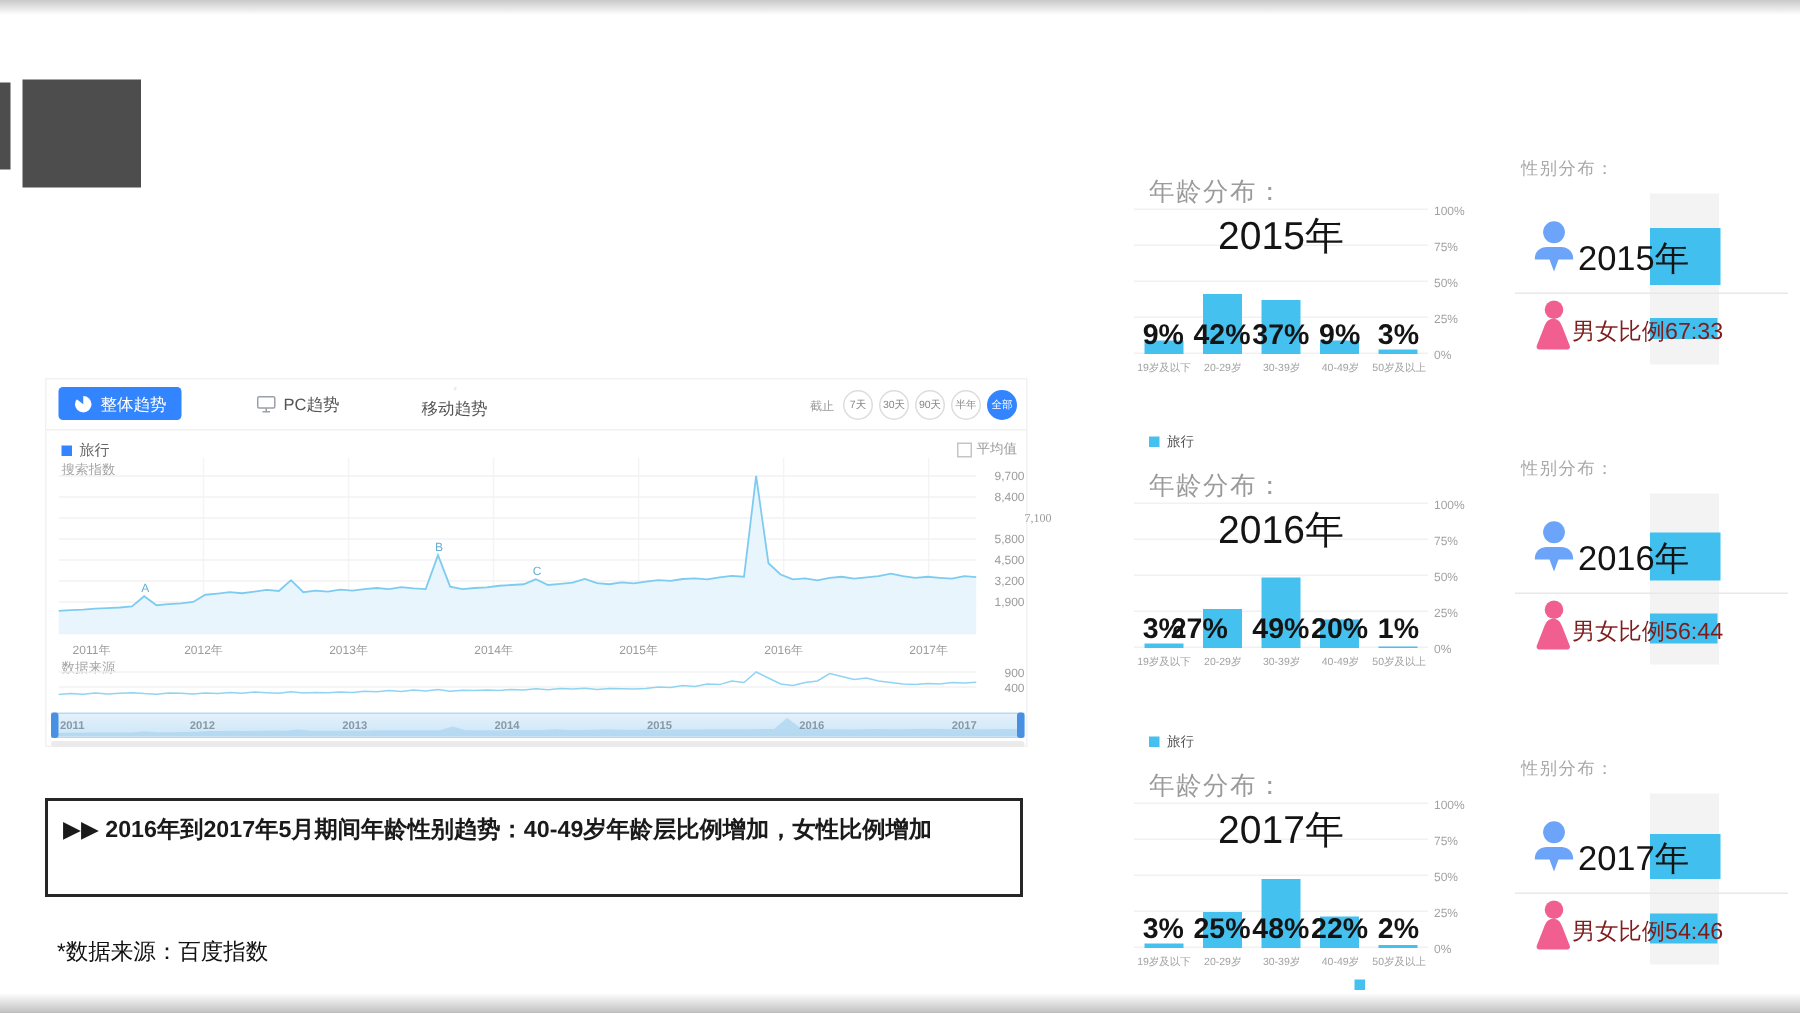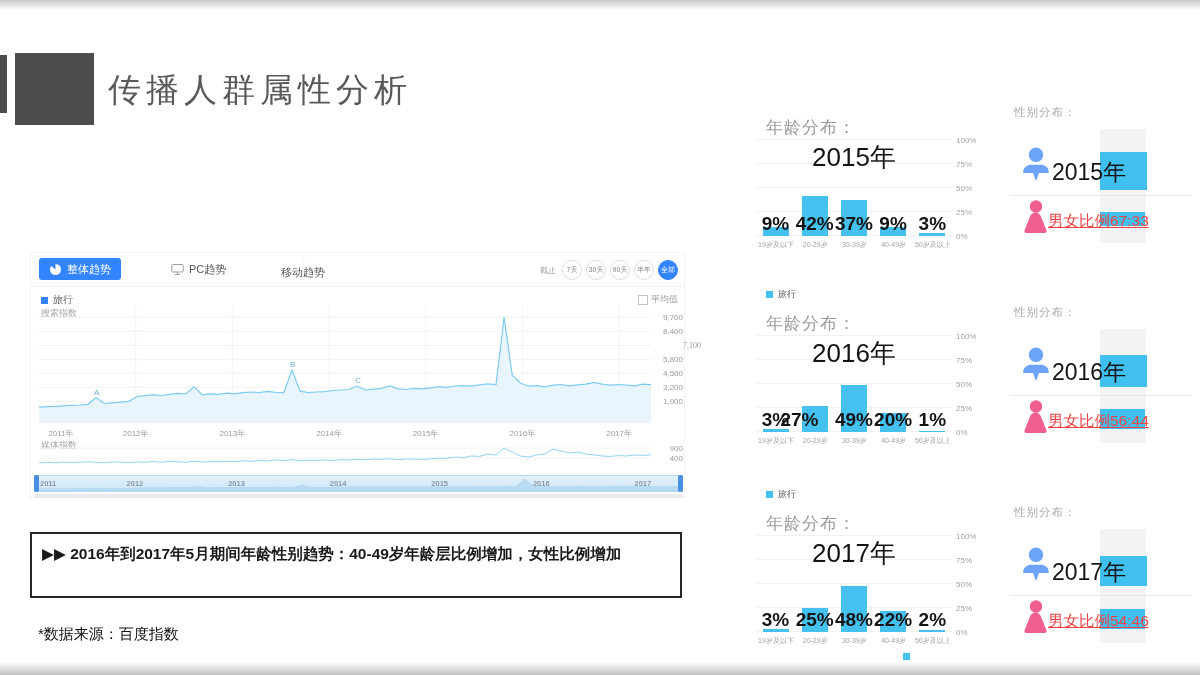--- a/index.html
+++ b/index.html
@@ -61,34 +61,33 @@
            font-weight:600;color:#141414;}
   .cat-label{position:absolute;top:100px;width:40px;text-align:center;font-size:7px;color:#a2a2a2;white-space:nowrap;}
   .pct-label{position:absolute;left:204px;width:30px;font-size:8px;color:#a2a2a2;}
   .partial-legend{position:absolute;left:903px;top:653px;width:7px;height:7px;background:#45c1f0;}
   
   .gender-panel{position:absolute;left:1008px;width:190px;height:148px;}
   .g-header{position:absolute;left:6px;top:2px;font-size:11.5px;color:#a8a8a8;letter-spacing:1px;}
   .g-col{position:absolute;left:92px;top:26px;width:46px;height:114px;background:#f3f3f3;}
   .g-bar{position:absolute;left:92px;width:47px;background:#41c0ef;}
   .g-year{position:absolute;left:44px;font-size:23px;color:#141414;z-index:3;}
-  .g-ratio{position:absolute;left:40px;font-size:15.5px;color:#ef4444;z-index:3;text-decoration:underline;}
+  .g-ratio{position:absolute;left:40px;font-size:15.5px;color:#7f1d1d;z-index:3;}
   .g-divider{position:absolute;left:2px;width:182px;height:1px;background:#e8e8e8;top:92px;}
   .g-icon{position:absolute;left:12px;z-index:2;}
 </style>
 </head>
 <body>
 
 <div class="slide">
   <div class="edge-top"></div>
   <div class="edge-bottom"></div>
 
   <div class="title-bar"></div>
   <div class="title-sq"></div>
-  <div class="page-title">传播人群属性分析</div>
 
 
   <div class="bpanel">
     <div class="tabs-row" id="tabsRow">
         <div class="tab active" style="left: 8px;">
           <svg width="13" height="13" viewBox="0 0 13 13">
             <circle cx="6.5" cy="6.5" r="5.5" fill="#ffffff"></circle>
             <path d="M6.5,6.5 L6.5,0 A6.5,6.5 0 0 0 1.5,2.6 Z" fill="#3385ff"></path>
           </svg>
           <span>整体趋势</span>
@@ -157,21 +156,21 @@
       </div>
     <div id="mainXLabels">
         <div class="xlab" style="left: 8px; text-align: center; top: 175px;">2011年</div>
         <div class="xlab" style="left: 82.6825px; top: 175px;">2012年</div>
         <div class="xlab" style="left: 179.365px; top: 175px;">2013年</div>
         <div class="xlab" style="left: 276.047px; top: 175px;">2014年</div>
         <div class="xlab" style="left: 372.73px; top: 175px;">2015年</div>
         <div class="xlab" style="left: 469.412px; top: 175px;">2016年</div>
         <div class="xlab" style="left: 566.095px; top: 175px;">2017年</div>
       </div>
-    <div class="chart-label" style="top:186px">媒体指数</div>
+    <div class="chart-label" style="top:186px">数据来源</div>
     <svg id="mediaChart" width="612" height="26" style="position:absolute;left:8px;top:190px">
         <line x1="0" y1="5" x2="612" y2="5" stroke="#f2f2f2" stroke-width="1"></line>
         <line x1="0" y1="15" x2="612" y2="15" stroke="#f2f2f2" stroke-width="1"></line>
         <path d="M0.0,20.0 L8.2,19.4 L16.3,19.8 L24.5,19.0 L32.6,19.6 L40.8,19.2 L49.0,18.8 L57.1,19.4 L65.3,19.8 L73.4,19.0 L81.6,19.2 L89.8,19.6 L97.9,19.0 L106.1,19.4 L114.2,18.6 L122.4,19.2 L130.6,18.4 L138.7,18.8 L146.9,19.2 L155.0,18.2 L163.2,19.0 L171.4,18.6 L179.5,18.8 L187.7,18.4 L195.8,18.6 L204.0,17.8 L212.2,18.2 L220.3,17.4 L228.5,18.0 L236.6,17.0 L244.8,17.6 L253.0,16.6 L261.1,17.8 L269.3,17.2 L277.4,17.4 L285.6,17.0 L293.8,17.4 L301.9,16.6 L310.1,17.0 L318.2,16.2 L326.4,16.8 L334.6,16.0 L342.7,16.4 L350.9,15.8 L359.0,16.6 L367.2,16.0 L375.4,16.2 L383.5,16.4 L391.7,16.0 L399.8,15.0 L408.0,15.4 L416.2,14.0 L424.3,14.6 L432.5,13.0 L440.6,13.4 L448.8,11.0 L457.0,12.0 L465.1,5.0 L473.3,9.0 L481.4,13.0 L489.6,14.0 L497.8,12.0 L505.9,11.0 L514.1,6.0 L522.2,8.0 L530.4,10.0 L538.6,9.0 L546.7,11.0 L554.9,12.0 L563.0,13.0 L571.2,13.4 L579.4,12.6 L587.5,13.0 L595.7,12.0 L603.8,12.4 L612.0,11.8" fill="none" stroke="#8fd4f2" stroke-width="1"></path>
       </svg>
     <div id="mediaYLabels">
         <div class="axis-label" style="left: 618px; top: 191px;">900</div>
         <div class="axis-label" style="left: 618px; top: 201px;">400</div>
       </div>
     <div class="brush" id="brushBar">

